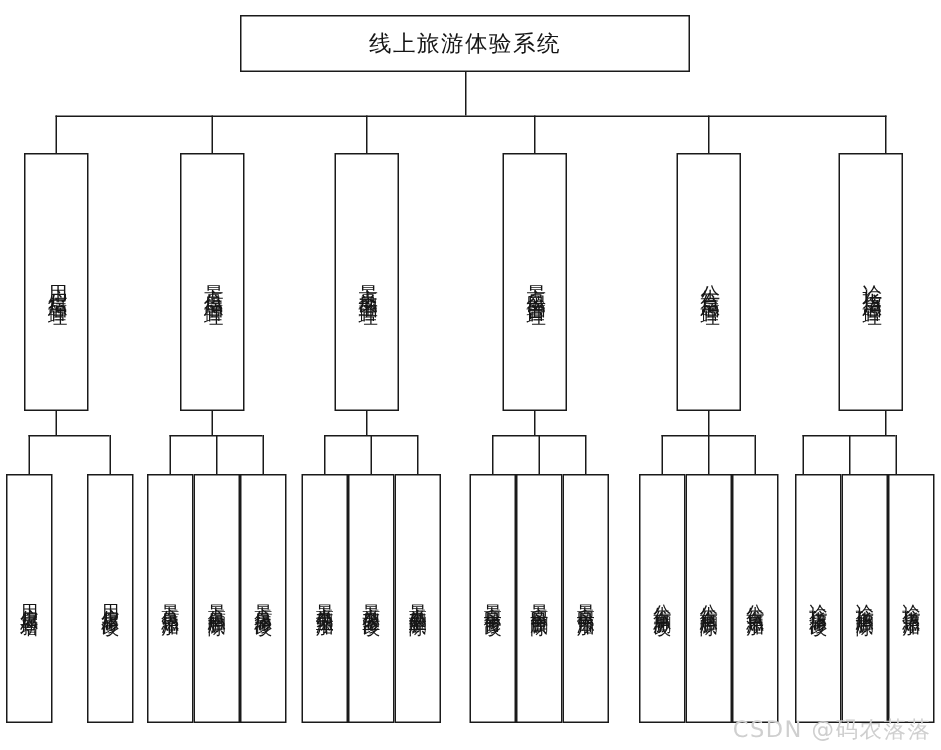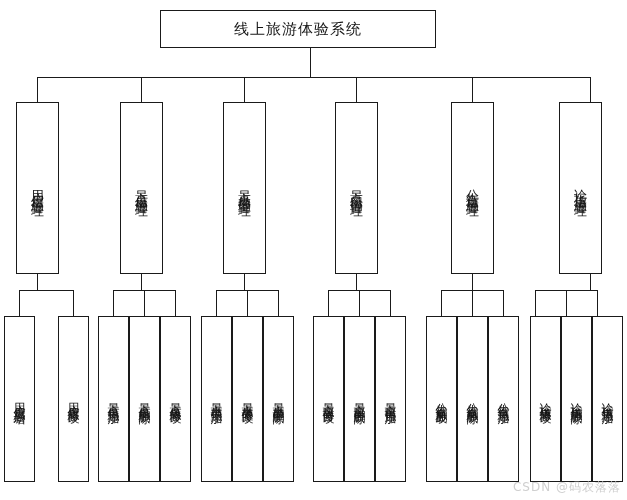--- a/index.html
+++ b/index.html
@@ -51,33 +51,33 @@
   .edge {
     position: absolute;
     background: #1a1a1a;
   }
   .edge-v { width: 1px; }
   .edge-h { height: 1px; }
   .watermark {
     position: absolute;
     right: 6px;
     bottom: 4px;
-    font-size: 12px;
+    font-size: 15px;
     color: #cfcfcf;
     letter-spacing: 1px;
     user-select: none;
     white-space: nowrap;
   }
 </style>
 </head>
 <body>
 
 <div id="diagram">
 
-  <div class="node node-root" style="left:160px; top:10px; width:276px; height:38px;">
+  <div class="node node-root" style="left:160px; top:10px; width:300px; height:38px;">
     <span>线上旅游体验系统</span>
   </div>
 
   <div class="edge edge-v" style="left:310px; top:48px; height:29px;"></div>
   <div class="edge edge-h" style="left:37px; top:77px; width:554px;"></div>
 
   <div class="edge edge-v" style="left:37px;  top:77px; height:25px;"></div>
   <div class="edge edge-v" style="left:141px; top:77px; height:25px;"></div>
   <div class="edge edge-v" style="left:244px; top:77px; height:25px;"></div>
   <div class="edge edge-v" style="left:356px; top:77px; height:25px;"></div>

